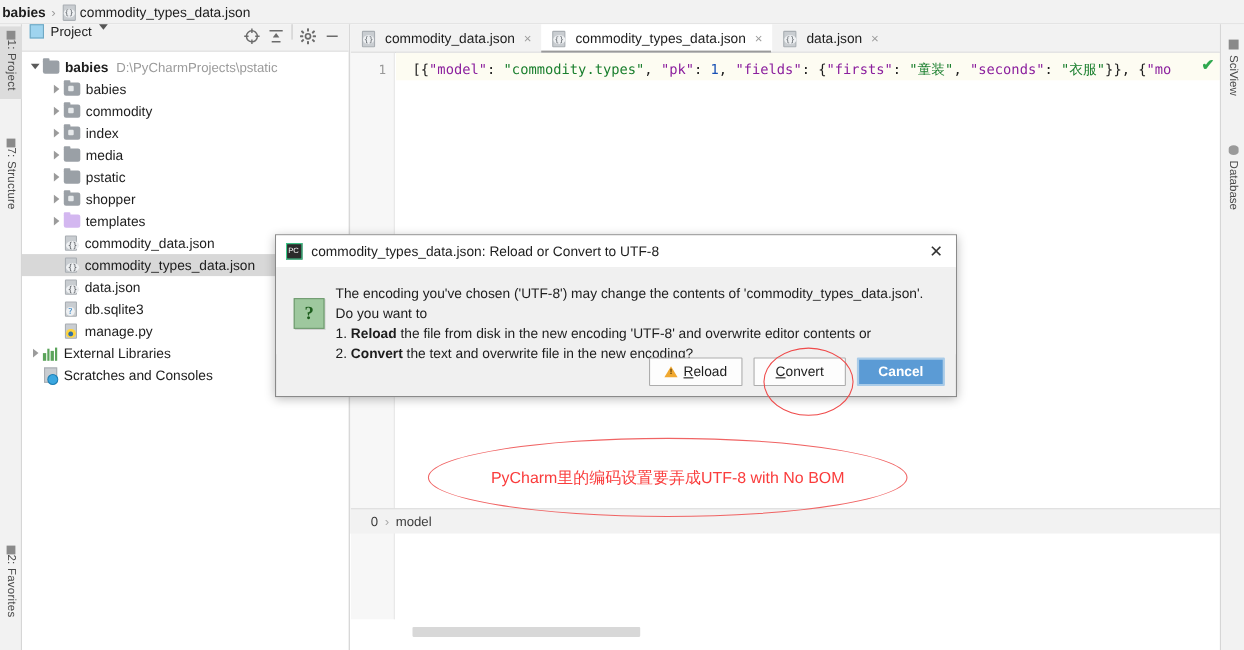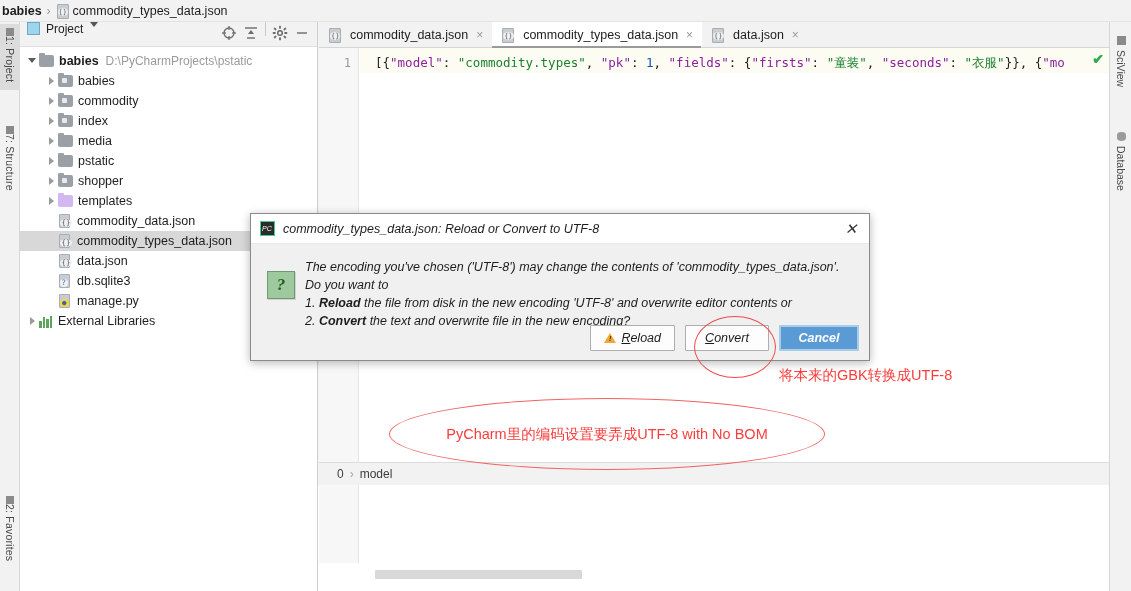--- a/index.html
+++ b/index.html
@@ -228,21 +228,20 @@
     display:flex; align-items:center; padding-left:18px; gap:6px;
     font-size:12px; color:#3c3c3c;
   }
   #bottom-bar .sep { color:#a8a8a8; }
 
   
   #dialog {
     position:absolute; left:250px; top:213px; width:620px; height:148px;
     background:#f0f0f0; border:1px solid #8a8a8a;
     box-shadow:0 2px 9px rgba(0,0,0,0.28);
-    font-style:italic;
   }
   #dlg-title {
     height:30px; background:#ffffff; display:flex; align-items:center;
     padding:0 6px 0 9px; border-bottom:1px solid #eaeaea;
   }
   #dlg-title .pc-ico {
     width:15px;height:15px; background:#2b2b2b; border:1.5px solid #3ecf8e;
     margin-right:8px; position:relative; flex:none;
   }
   #dlg-title .pc-ico::after{
@@ -477,20 +476,25 @@
         <div class="trow" style="padding-left: 6px;">
           <span class="arrow right"></span>
           <span class="libico">
             <i style="height: 7px;"></i>
             <i style="height: 11px;"></i>
             <i style="height: 9px;"></i>
             <i style="height: 12px;"></i>
           </span>
           <span class="fname">External Libraries</span>
         </div>
+        <div class="trow" style="padding-left: 6px;">
+          <span class="arrow"></span>
+          <span class="scratchico"></span>
+          <span class="fname">Scratches and Consoles</span>
+        </div>
       </div>
   </div>
 
   <div id="editor-area">
     <div id="tabbar">
         <div class="etab">
           <span class="json-ico"></span>
           <span>commodity_data.json</span>
           <span class="x">×</span>
         </div>
@@ -565,18 +569,17 @@
       <div class="dbtn">
         <span><u>C</u>onvert</span>
       </div>
       <div class="dbtn primary">
         <span>Cancel</span>
       </div>
     </div>
   </div>
 
   <div id="circle-convert"></div>
-  <div id="note-gbk">将本来的GBK转换成UTF-8</div>
   <div id="ellipse-note">
     <span class="txt">PyCharm里的编码设置要弄成UTF-8 with No BOM</span>
   </div>
 
 </div>
 
 </body></html>

